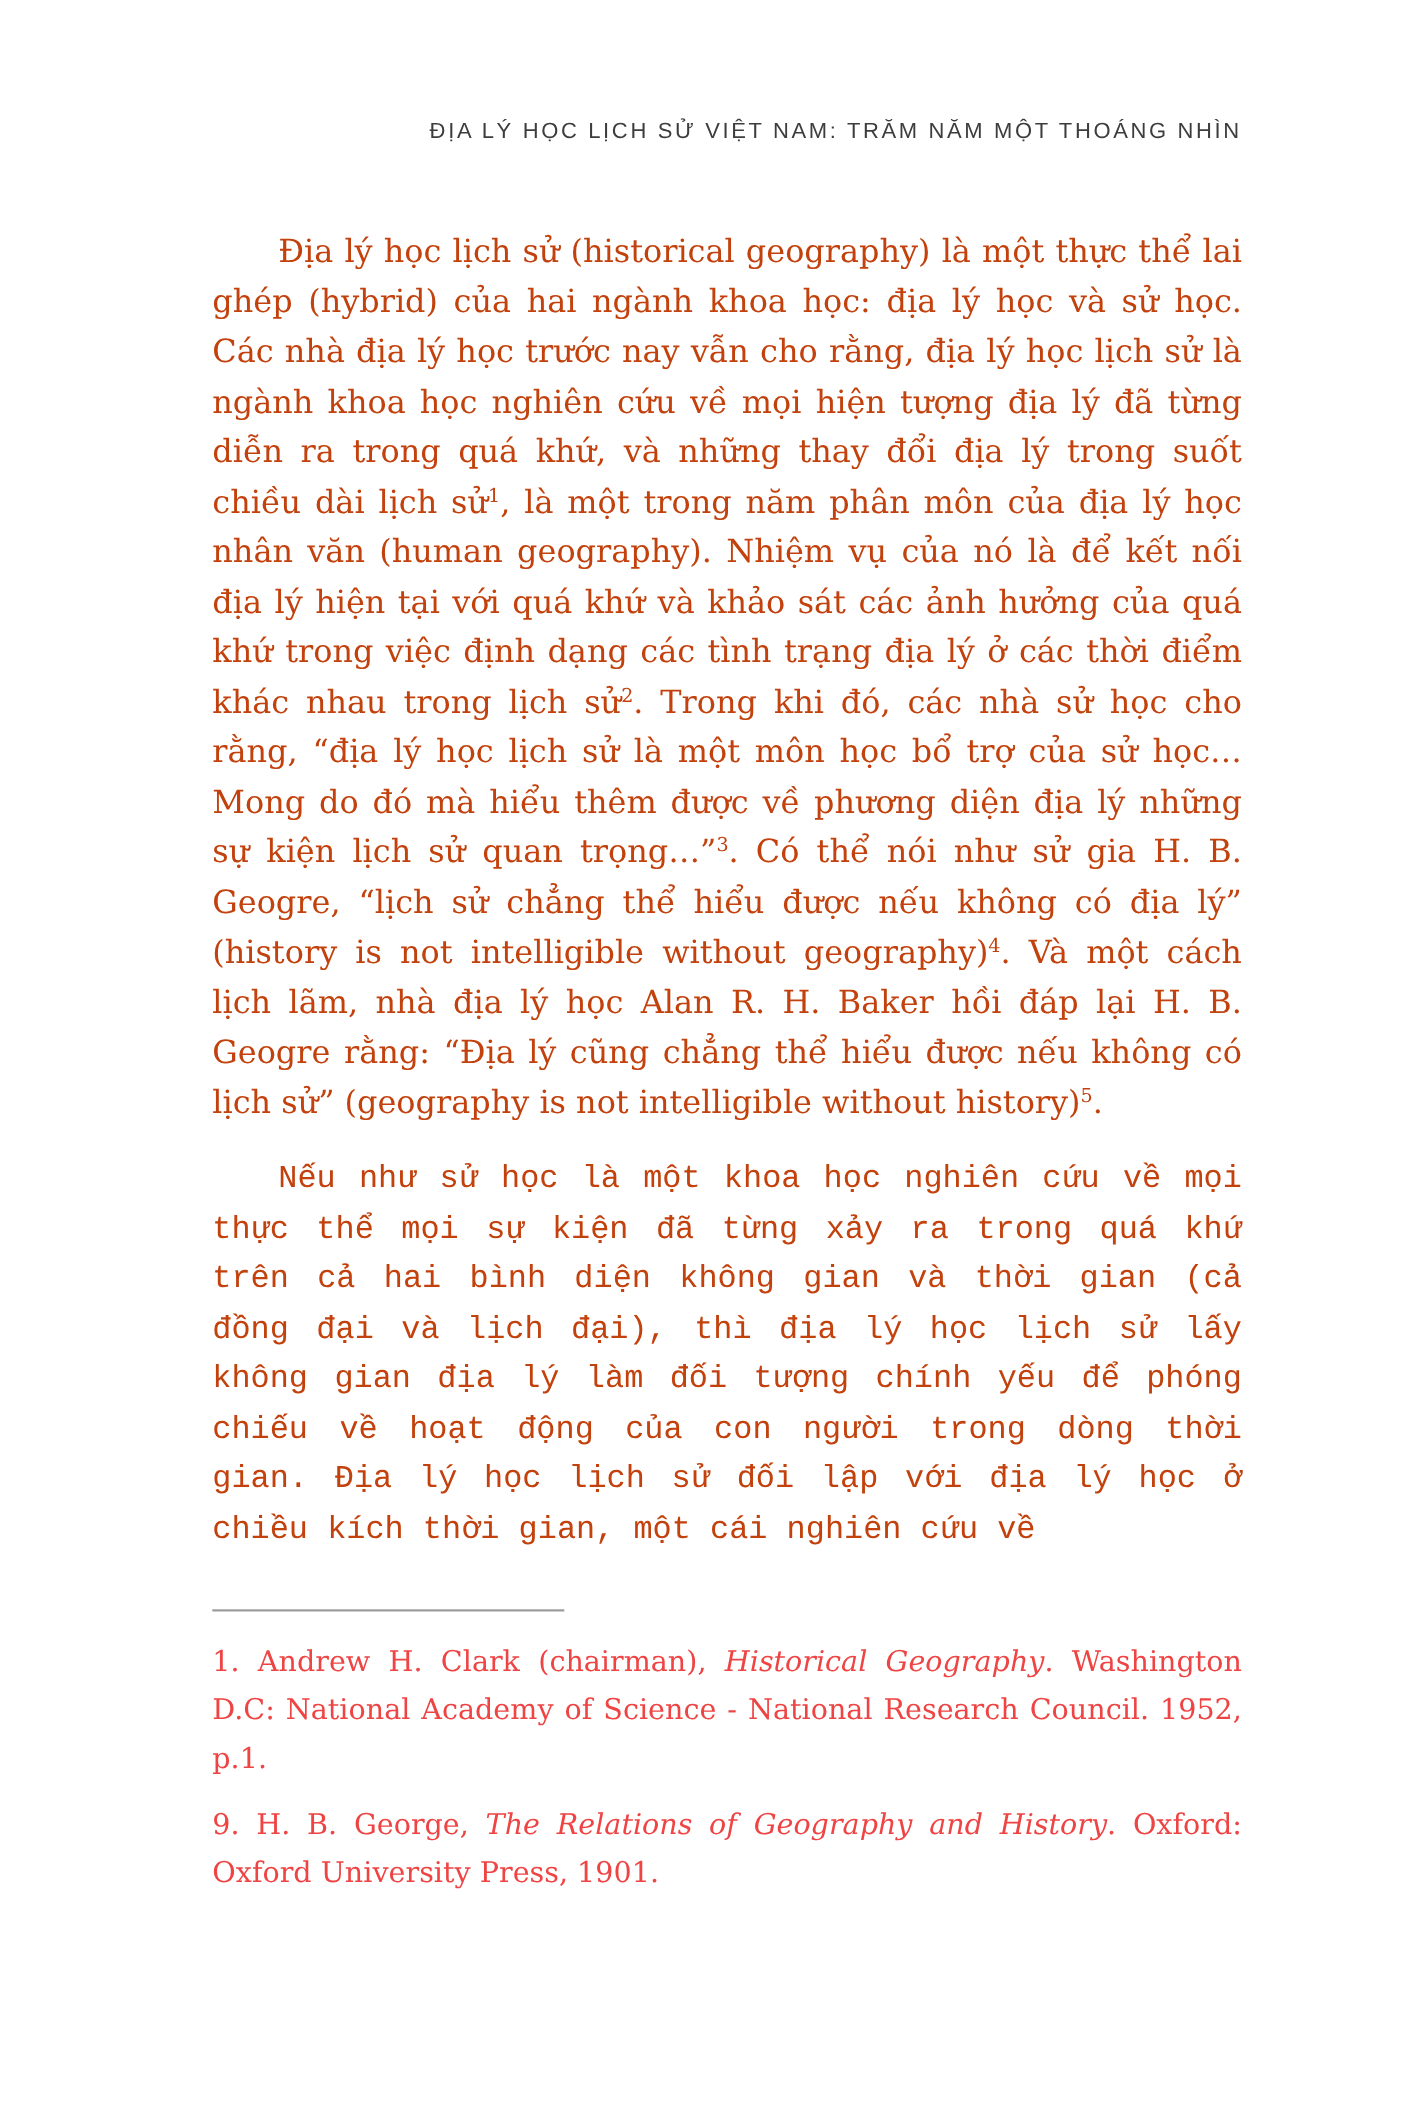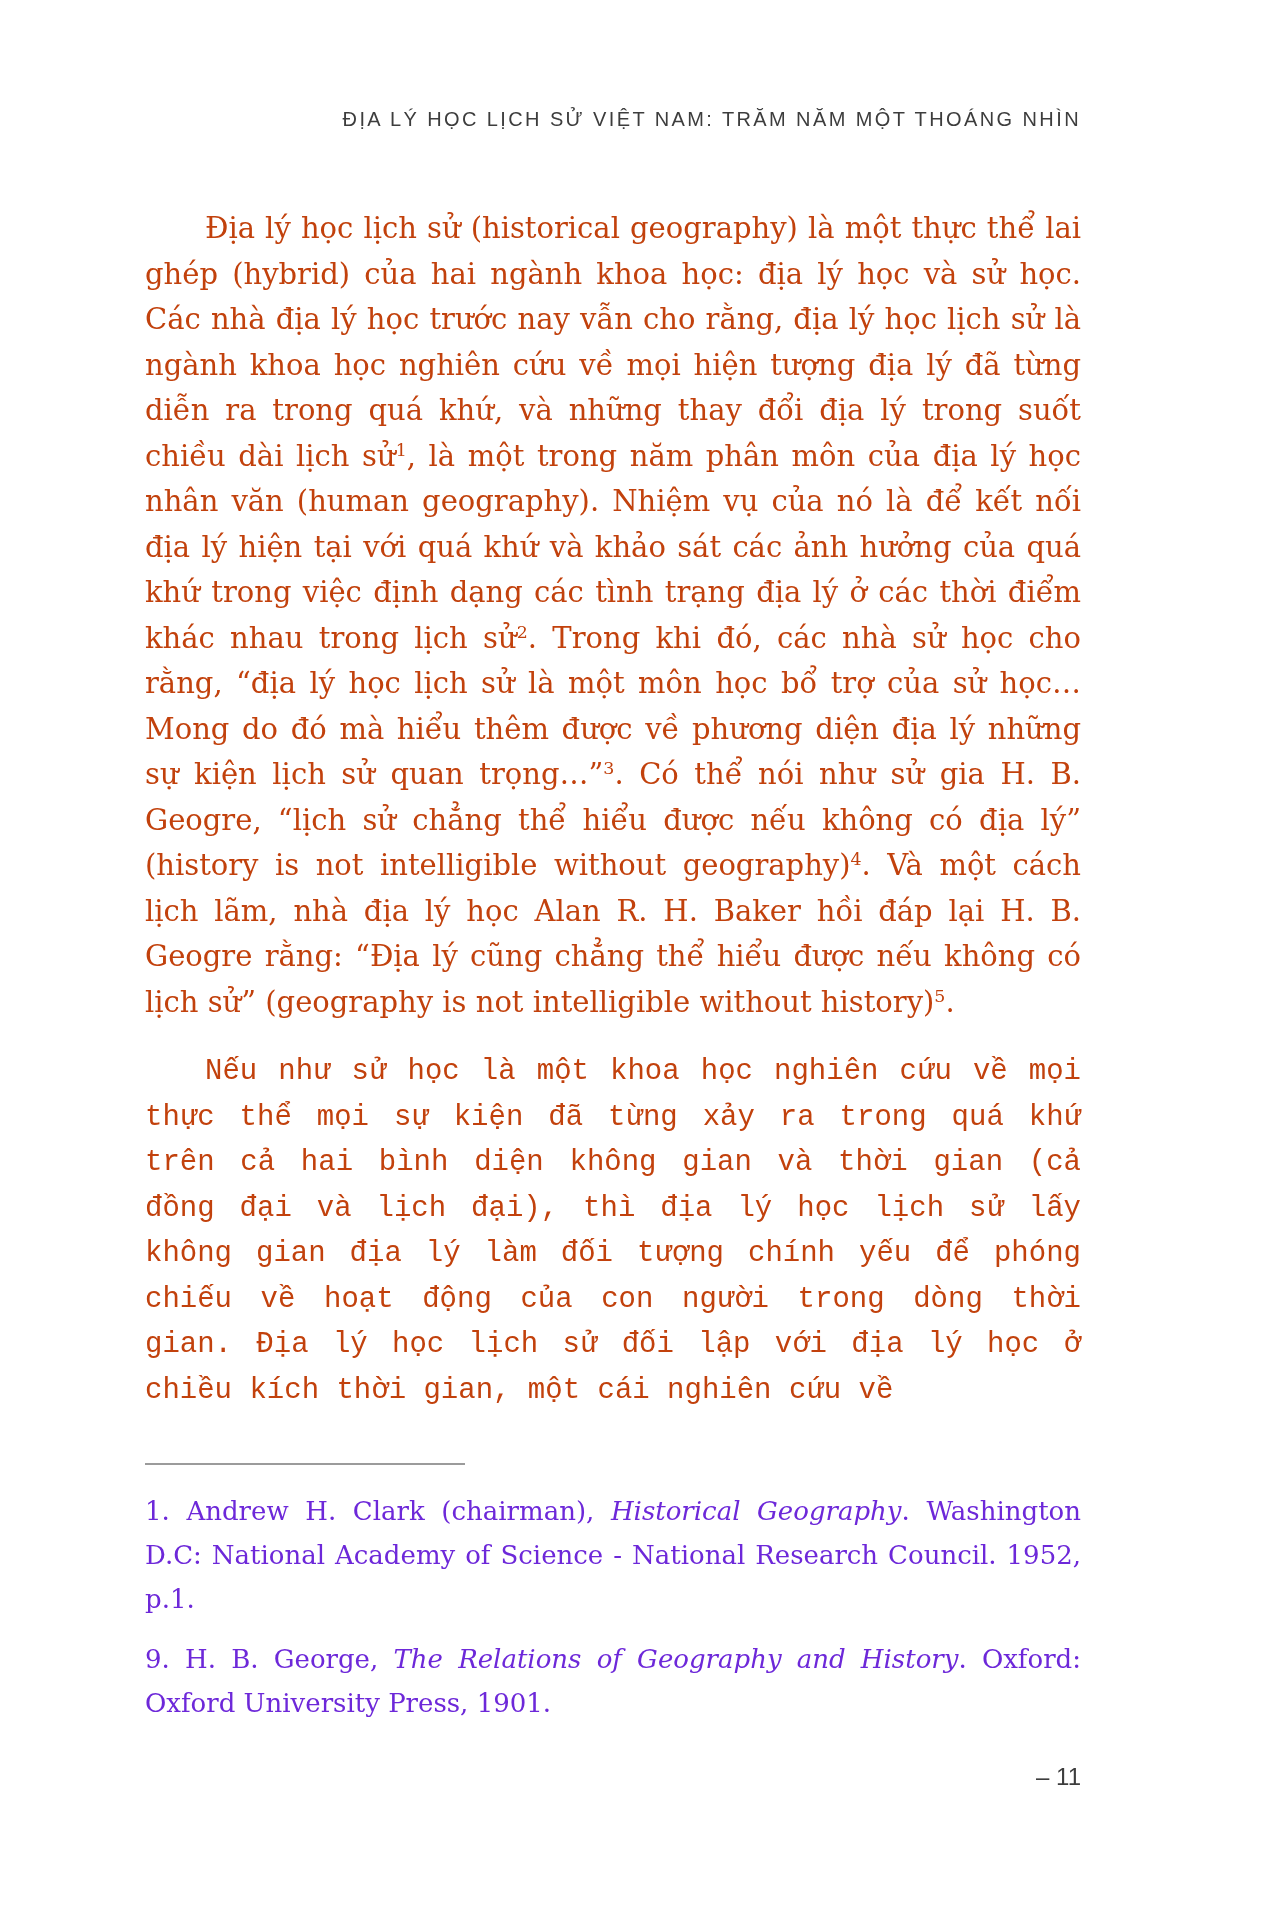--- a/index.html
+++ b/index.html
@@ -7,20 +7,21 @@
     width: 1276px;
     height: 1922px;
     background: #ffffff;
     position: relative;
     font-family: "DejaVu Serif", serif;
     color: #1f1f1f;
   }
   .page {
     position: absolute;
     inset: 0;
+    margin-left: 48px;
   }
   .running-header {
     position: absolute;
     top: 108px;
     left: 145px;
     width: 936px;
     text-align: right;
     font-family: "Liberation Sans", sans-serif;
     font-size: 20px;
     letter-spacing: 2.4px;
@@ -60,21 +61,21 @@
     height: 0;
   }
   .footnotes {
     margin-top: 24px;
   }
   .footnote {
     margin: 0 0 16px 0;
     font-size: 26px;
     line-height: 44px;
     text-align: justify;
-    color: #6d28d9;
+    color: #ef4444;
   }
   .footnote:last-child { margin-bottom: 0; }
   .page-number {
     position: absolute;
     top: 1763px;
     left: 145px;
     width: 936px;
     text-align: right;
     font-family: "Liberation Sans", sans-serif;
     font-size: 24px;
@@ -97,15 +98,14 @@
     <div class="footnote-rule"></div>
 
     <div class="footnotes">
       <p class="footnote"><span>1. Andrew H. Clark (chairman), </span><i>Historical Geography</i><span>. Washington D.C: National Academy of Science - National Research Council. 1952, p.1.</span></p>
       <p class="footnote"><span>9. H. B. George, </span><i>The Relations of Geography and History</i><span>. Oxford: Oxford University Press, 1901.</span></p>
 
     </div>
 
   </div>
 
-  <div class="page-number">– 11</div>
 
 </div>
 
 </body></html>

